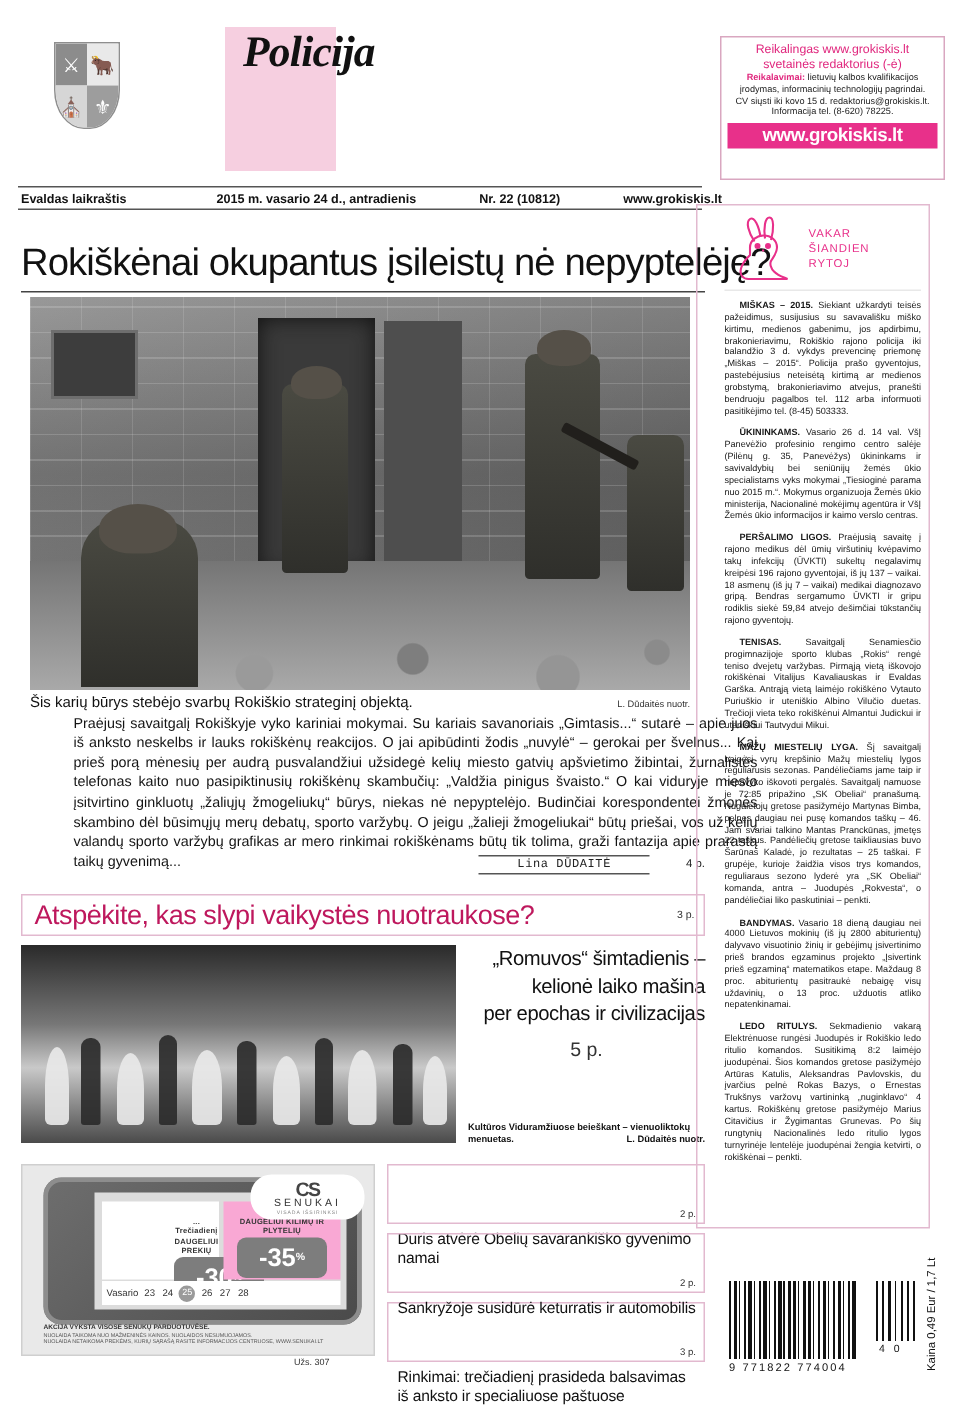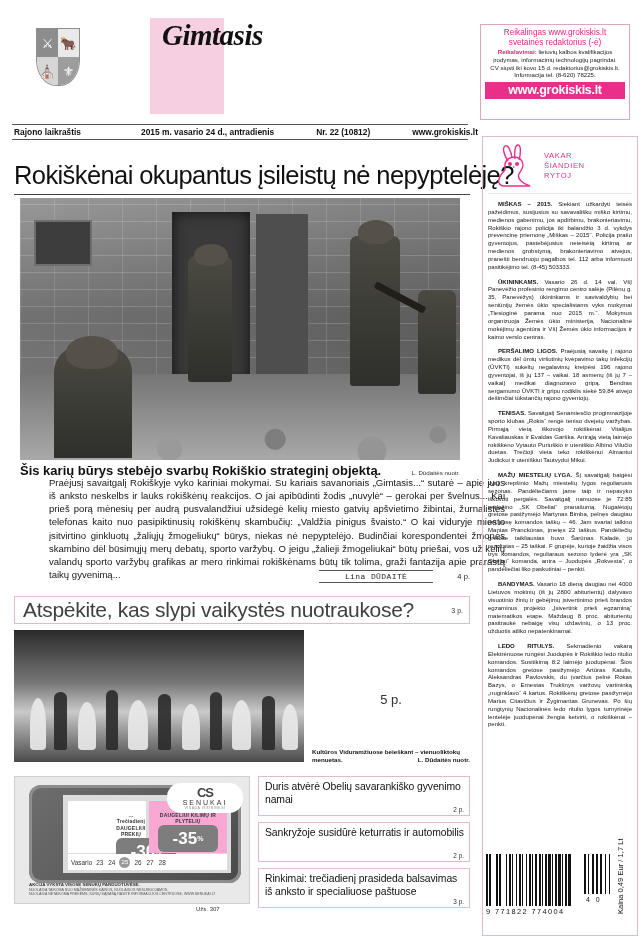--- a/index.html
+++ b/index.html
@@ -128,21 +128,21 @@
   .s2h { left:174px; top:46px; width:34px; height:22px; }
   .s3 { left:330px; top:38px; width:50px; height:150px; }
   .s3h { left:338px; top:22px; width:36px; height:24px; }
   .s4 { left:398px; top:92px; width:38px; height:104px; }
   .rifle { position:absolute; background:#211f1c; border-radius:2px; transform: rotate(28deg); }
 
   .cap-row {
     position: absolute; left: 20px; top: 463px; width: 440px;
     display: flex; justify-content: space-between; align-items: baseline;
   }
-  .cap-main { font-size: 13px; font-weight: bold; color: #111; }
+  .cap-main { font-size: 10px; font-weight: normal; color: #111; }
   .cap-credit { font-size: 6.2px; color: #333; }
 
   
   .lead-text {
     position: absolute; left: 26px; top: 476px; width: 456px;
     font-size: 9.55px; line-height: 13.15px;
     text-align: justify; color: #141414;
     hyphens: none;
     margin-left: 23px;
   }
@@ -158,21 +158,21 @@
   }
   .pg { font-size: 7.6px; color: #222; }
 
   
   .box2 {
     position: absolute; left: 14px; top: 596px; width: 456px; height: 28px;
     border: 1px solid #e2b9cf;
     display: flex; align-items: center; justify-content: space-between;
     padding: 0 6px 0 8px;
   }
-  .box2-t { font-size: 21px; letter-spacing: -0.3px; color: #404040; }
+  .box2-t { font-size: 18px; letter-spacing: -0.3px; color: #be185d; }
   .box2-p { font-size: 7px; color: #333; }
 
   
   .photo2 {
     position: absolute; left: 14px; top: 630px; width: 290px; height: 132px;
     background: linear-gradient(#1f1f1f, #6a6a6a 52%, #3a3a3a);
     overflow: hidden;
   }
   .stage-bg { position:absolute; inset:0; background: linear-gradient(#2a2a2a, #777 40%, #c9c9c9 62%, #4a4a4a); }
   .dancer { position:absolute; bottom:12px; background:#e8e8e8; border-radius:50% 50% 4px 4px; opacity:.92; }
@@ -235,30 +235,30 @@
     font-size: 3.6px; line-height: 4.6px; color:#555;
   }
   .coupon-fine .b1 { font-size: 4.4px; font-weight: bold; color:#333; }
   .uzs { position: absolute; left: 196px; top: 906px; font-size: 6px; color: #333; }
 
   
   .teaser {
     position: absolute; left: 258px; width: 212px;
     border: 1px solid #e2b9cf; padding: 3px 5px 2px 6px;
   }
-  .teaser-t { font-size: 10.4px; line-height: 13px; color:#111; letter-spacing:-0.1px; }
+  .teaser-t { font-size: 10.4px; line-height: 13px; color:#111; letter-spacing:-0.1px;margin-top:40px; }
   .teaser-p { position:absolute; right:5px; bottom:2px; font-size: 6.4px; color:#333; }
   .t1 { top: 776px; height: 40px; }
   .t2 { top: 822px; height: 40px; }
   .t3 { top: 868px; height: 40px; }
 
   
   .rcol {
-    position: absolute; left: 482px; top: 136px; width: 156px; height: 800px;
-    border: 1px solid #e2b9cf; padding: 4px 5px 4px 5px;
+    position: absolute; left: 464px; top: 136px; width: 156px; height: 683px;
+    border: 1px solid #e2b9cf; padding: 4px 5px 4px 18px;
   }
   .bunny-block { display:flex; align-items:center; gap: 4px; padding: 2px 0 4px 4px; border-bottom: 1px solid #e8e8e8; }
   .bunny { width: 48px; height: 46px; position: relative; }
   .vsr { font-size: 7.6px; line-height: 10px; color:#e8308a; letter-spacing: .6px; }
   .news-p {
     font-size: 6.05px; line-height: 7.85px;
     text-align: justify; color:#161616; margin-top: 7px;
   }
   .news-p b { font-weight: bold; }
   .news-p .ind { padding-left: 10px; }
@@ -301,34 +301,34 @@
       <div class="coa-q coa-q3">
           <span class="coa-glyph">⛪</span>
         </div>
       <div class="coa-q coa-q4">
           <span class="coa-glyph">⚜</span>
         </div>
     </div>
 
     <div class="title-wrap">
       <div class="pink-block"></div>
-      <div class="gimtasis">Gimtasis</div>
+      <div class="gimtasis">Policija</div>
     </div>
 
     <div class="ad-box">
       <div class="ad-l1">Reikalingas www.grokiskis.lt</div>
       <div class="ad-l1">svetainės redaktorius (-ė)</div>
       <div class="ad-l2"><b>Reikalavimai:</b><span> lietuvių kalbos kvalifikacijos įrodymas, informacinių technologijų pagrindai.</span></div>
       <div class="ad-l2">CV siųsti iki kovo 15 d. redaktorius@grokiskis.lt.</div>
       <div class="ad-l2">Informacija tel. (8-620) 78225.</div>
       <div class="ad-url">www.grokiskis.lt</div>
     </div>
 
     <div class="rule-row">
-      <span class="rr-a">Rajono laikraštis</span>
+      <span class="rr-a">Evaldas laikraštis</span>
       <span class="rr-b">2015 m. vasario 24 d., antradienis</span>
       <span class="rr-c">Nr. 22 (10812)</span>
       <span class="rr-d">www.grokiskis.lt</span>
     </div>
   </div>
 
   <div class="headline">Rokiškėnai okupantus įsileistų nė nepyptelėję?</div>
 
   <div class="lead-photo">
     <div class="wall"></div>
@@ -372,20 +372,25 @@
     <div class="dancer dark" style="left:92px; width:12px; height:60px;"></div>
     <div class="dancer" style="left:114px; width:20px; height:50px;"></div>
     <div class="dancer dark" style="left:144px; width:13px; height:56px;"></div>
     <div class="dancer" style="left:168px; width:18px; height:46px;"></div>
     <div class="dancer dark" style="left:196px; width:12px; height:58px;"></div>
     <div class="dancer" style="left:218px; width:19px; height:50px;"></div>
     <div class="dancer dark" style="left:248px; width:13px; height:54px;"></div>
     <div class="dancer" style="left:268px; width:16px; height:46px;"></div>
   </div>
 
+  <div class="side-head">
+    <div>„Romuvos“ šimtadienis –</div>
+    <div>kelionė laiko mašina</div>
+    <div>per epochas ir civilizacijas</div>
+  </div>
   <div class="side-pg" style="top:692px;">5 p.</div>
 
   <div class="cap2">
     <span>Kultūros Viduramžiuose beieškant – vienuoliktokų menuetas.</span>
     <span style="float:right">L. Dūdaitės nuotr.</span>
   </div>
 
   <div class="coupon">
     <div class="phone">
       <div class="screen">

